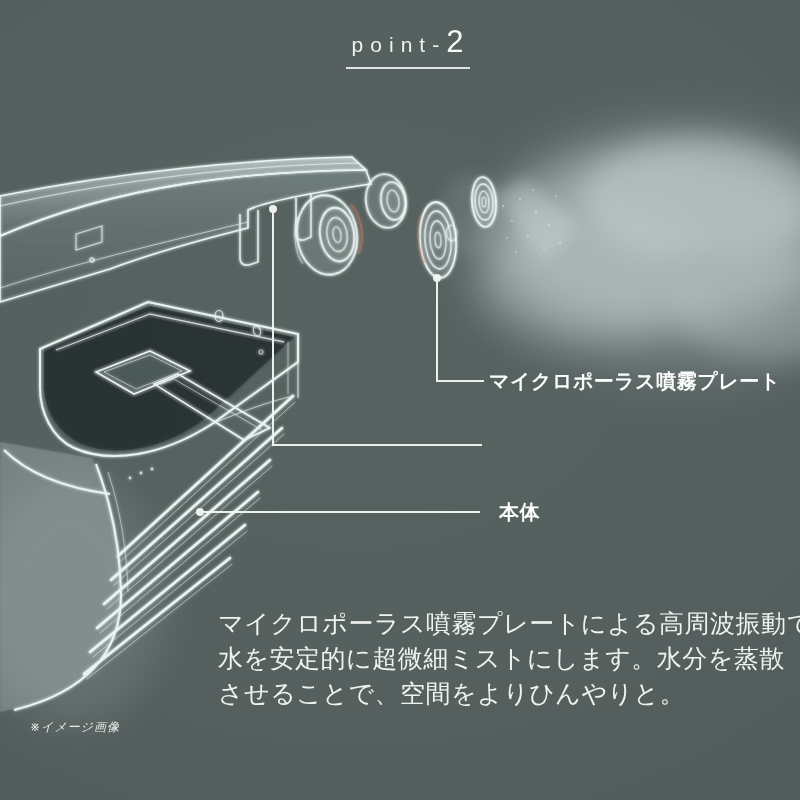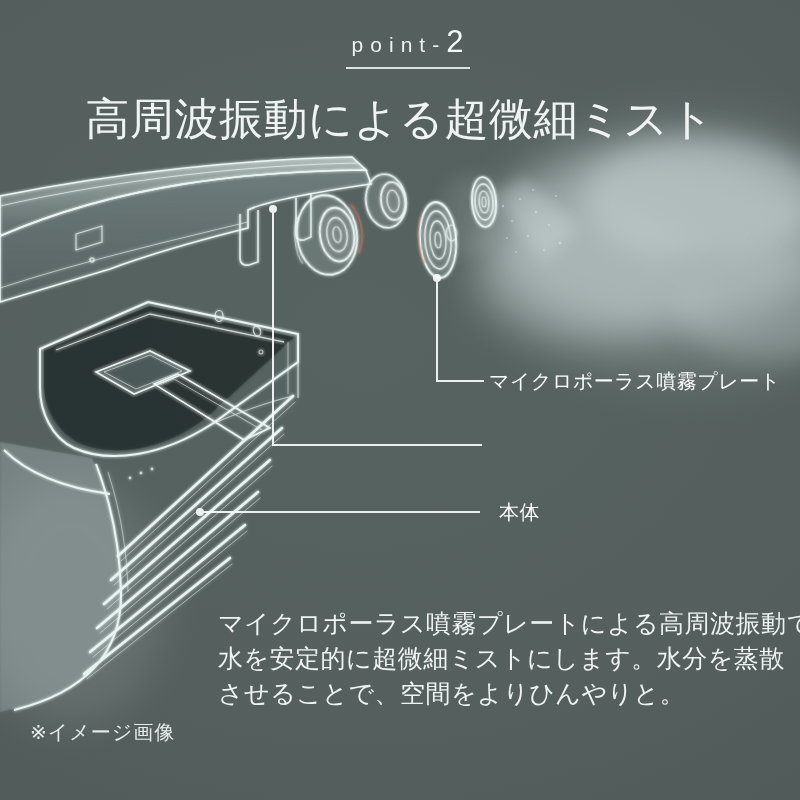--- a/index.html
+++ b/index.html
@@ -27,35 +27,35 @@
   }
   .main-title{
     position:absolute;top:61px;left:0;width:100%;
     text-align:center;
     font-family:"Liberation Serif","DejaVu Serif",serif;
     font-size:44px;font-weight:500;letter-spacing:.5px;color:#eff3f2;
   }
   
   .part-label{
     position:absolute;
-    font-size:20px;font-weight:400;letter-spacing:.5px;color:#fbfdfd;
+    font-size:20px;font-weight:700;letter-spacing:.5px;color:#fbfdfd;
     white-space:nowrap;line-height:24px;
   }
   #label-spray-plate{left:489px;top:369px;}
   #label-water-tank{left:489px;top:433px;}
   #label-main-body{left:499px;top:500px;}
   
   .description{
     position:absolute;left:218px;top:606px;
     font-size:25px;font-weight:500;letter-spacing:.5px;line-height:35px;
     color:#eef2f1;white-space:nowrap;
   }
   .footnote{
     position:absolute;left:30px;top:719px;
-    font-size:20px;font-weight:400;letter-spacing:1px;color:#e6ecea;
+    font-size:12px;font-weight:400;letter-spacing:1px;color:#e6ecea;font-style:italic;
   }
   .art{position:absolute;left:0;top:0;}
 </style>
 </head>
 <body>
 
 <div id="stage">
 
   <svg class="art" width="800" height="800" viewBox="0 0 800 800">
     <defs>
@@ -209,21 +209,20 @@
     </g>
   </svg>
 
   <div class="point-wrap">
     <div class="point-inner">
       <span class="point-prefix">point-</span>
       <span class="point-number">2</span>
     </div>
   </div>
 
-  <h1 class="main-title">高周波振動による超微細ミスト</h1>
 
   <div id="label-spray-plate" class="part-label">マイクロポーラス噴霧プレート</div>
   <div id="label-main-body" class="part-label">本体</div>
 
   <div class="description">
     <div>マイクロポーラス噴霧プレートによる高周波振動で</div>
     <div>水を安定的に超微細ミストにします。水分を蒸散</div>
     <div>させることで、空間をよりひんやりと。</div>
   </div>
 

